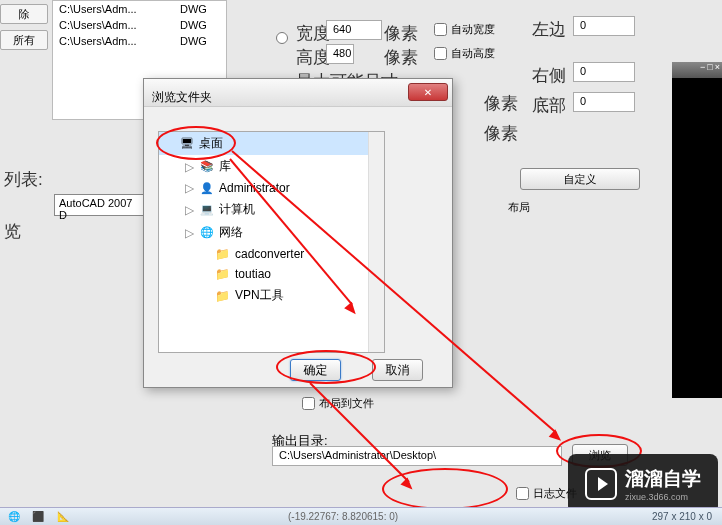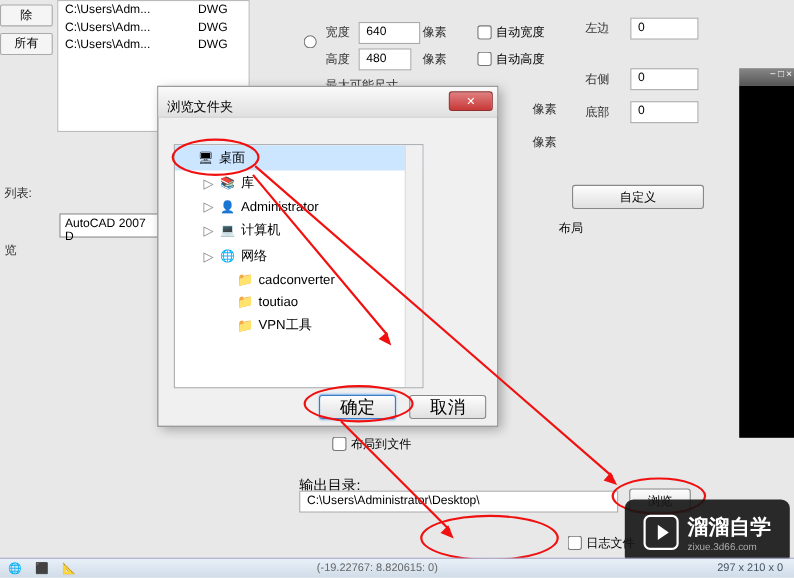--- a/index.html
+++ b/index.html
@@ -45,38 +45,38 @@
       border: 1px solid #aaa;
       border-radius: 2px;
       font-size: 11px;
       text-align: center;
       line-height: 18px;
     }
     .btn-clear { top: 4px; }
     .btn-all { top: 30px; }
     
     
-    .lbl { position: absolute; font-size: 11px; color: #333; }
+    .lbl { position: absolute; font-size: 17px; color: #333; }
     .lbl-list { left: 4px; top: 168px; }
     
     
     .autocad-dd {
       position: absolute;
       left: 54px; top: 194px;
       width: 92px; height: 22px;
       background: #fff;
       border: 1px solid #888;
       padding: 2px 4px;
       font-size: 11px;
     }
     
     
     .fld { position: absolute; height: 20px; background: #fff; border: 1px solid #aaa; padding: 2px 6px; font-size: 11px; }
     .width-fld { left: 326px; top: 20px; width: 56px; }
-    .height-fld { left: 326px; top: 44px; width: 48px; }
+    .height-fld { left: 326px; top: 44px; width: 28px; }
     .left-fld { left: 573px; top: 16px; width: 62px; }
     .right-fld { left: 573px; top: 62px; width: 62px; }
     .bottom-fld { left: 573px; top: 92px; width: 62px; }
     
     .chk { position: absolute; display: flex; align-items: center; gap: 4px; font-size: 11px; padding-left: 20px; }
     .chk input { width: 13px; height: 13px; }
     
     
     .custom-btn {
       position: absolute;
@@ -171,23 +171,23 @@
       padding: 3px 6px; gap: 4px; font-size: 12px;
     }
     .tree-item.selected { background: #cde6ff; }
     .tree-arrow { width: 10px; color: #888; }
     .tree-icon { width: 16px; height: 14px; display: inline-flex; align-items: center; justify-content: center; }
     .tree-item-indent { padding-left: 26px; }
     .tree-item-indent2 { padding-left: 42px; }
     
     .dlg-btn {
       position: absolute;
-      width: 70px; height: 22px;
+      width: 51px; height: 22px;
       background: linear-gradient(#fdfdfd, #e0e0e0);
-      border: 1px solid #888; border-radius: 3px; font-size: 16px;
+      border: 1px solid #888; border-radius: 3px; font-size: 12px;
     }
     .ok-btn { left: 146px; top: 280px; border: 1px solid #3a7ac8; box-shadow: 0 0 2px #7ab0e8; }
     .cancel-btn { left: 228px; top: 280px; }
     
     
     .annot {
       position: absolute;
       border: 2px solid #f01010;
       border-radius: 50%;
       pointer-events: none;

